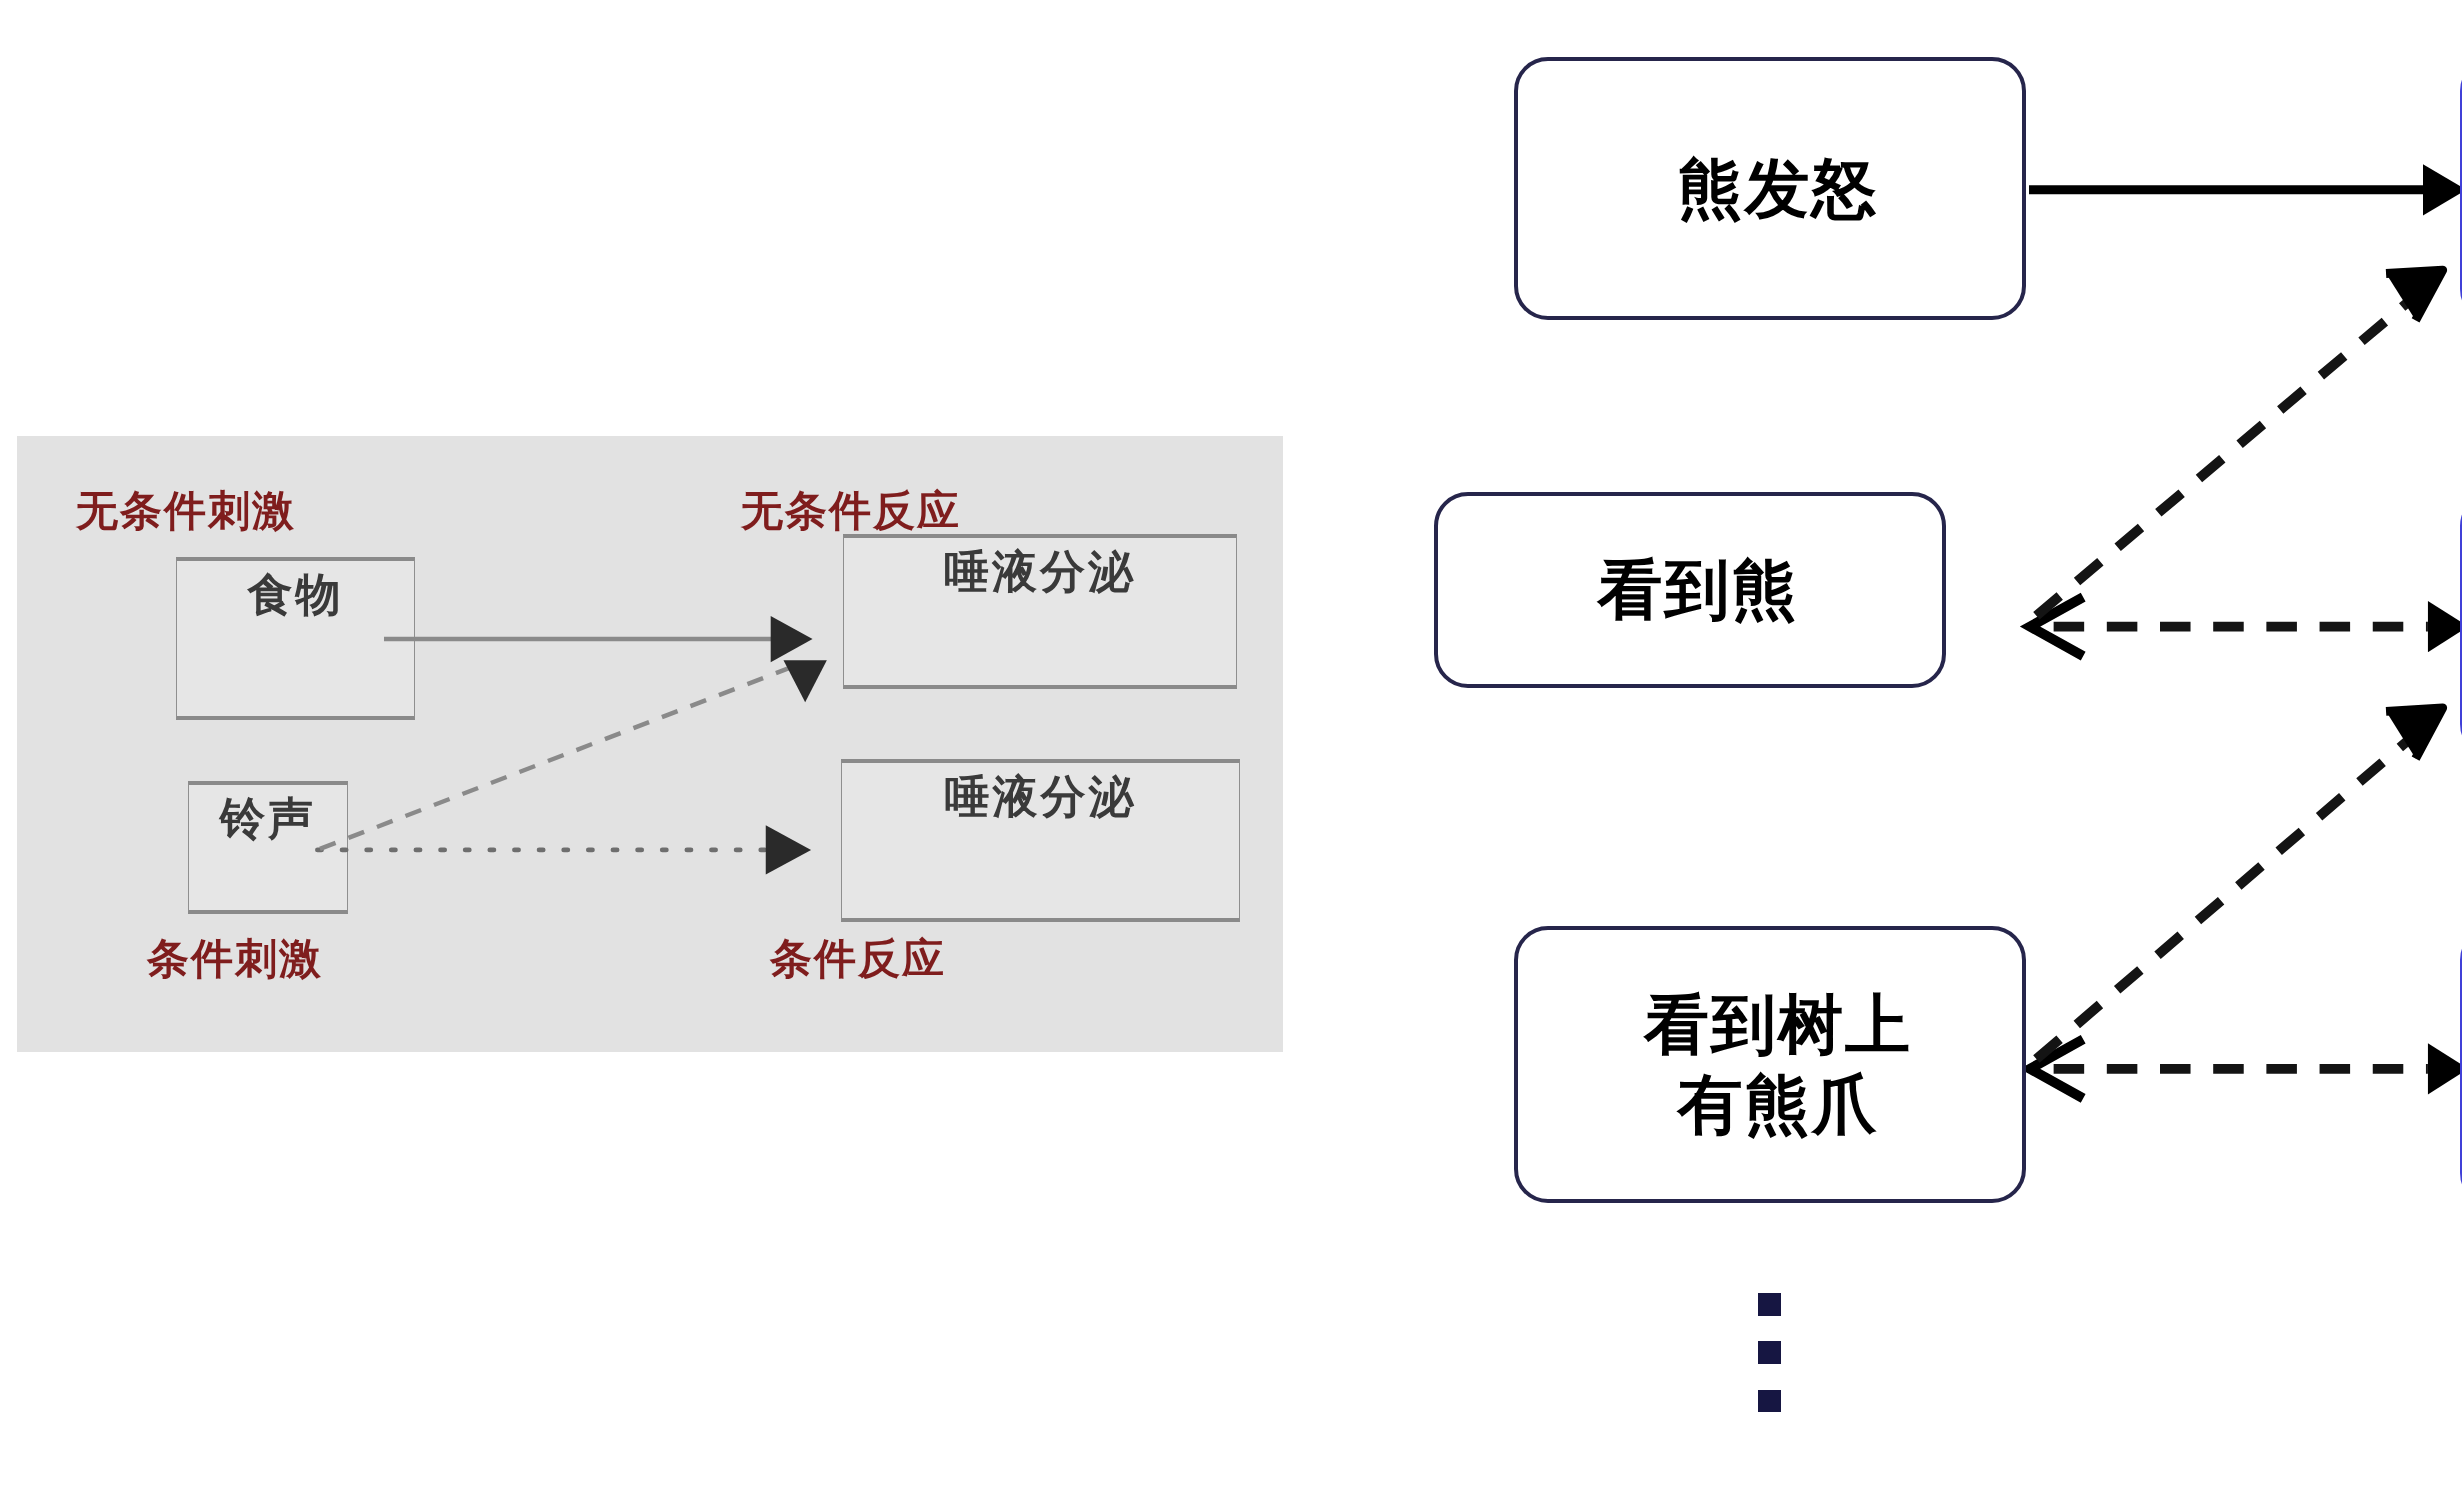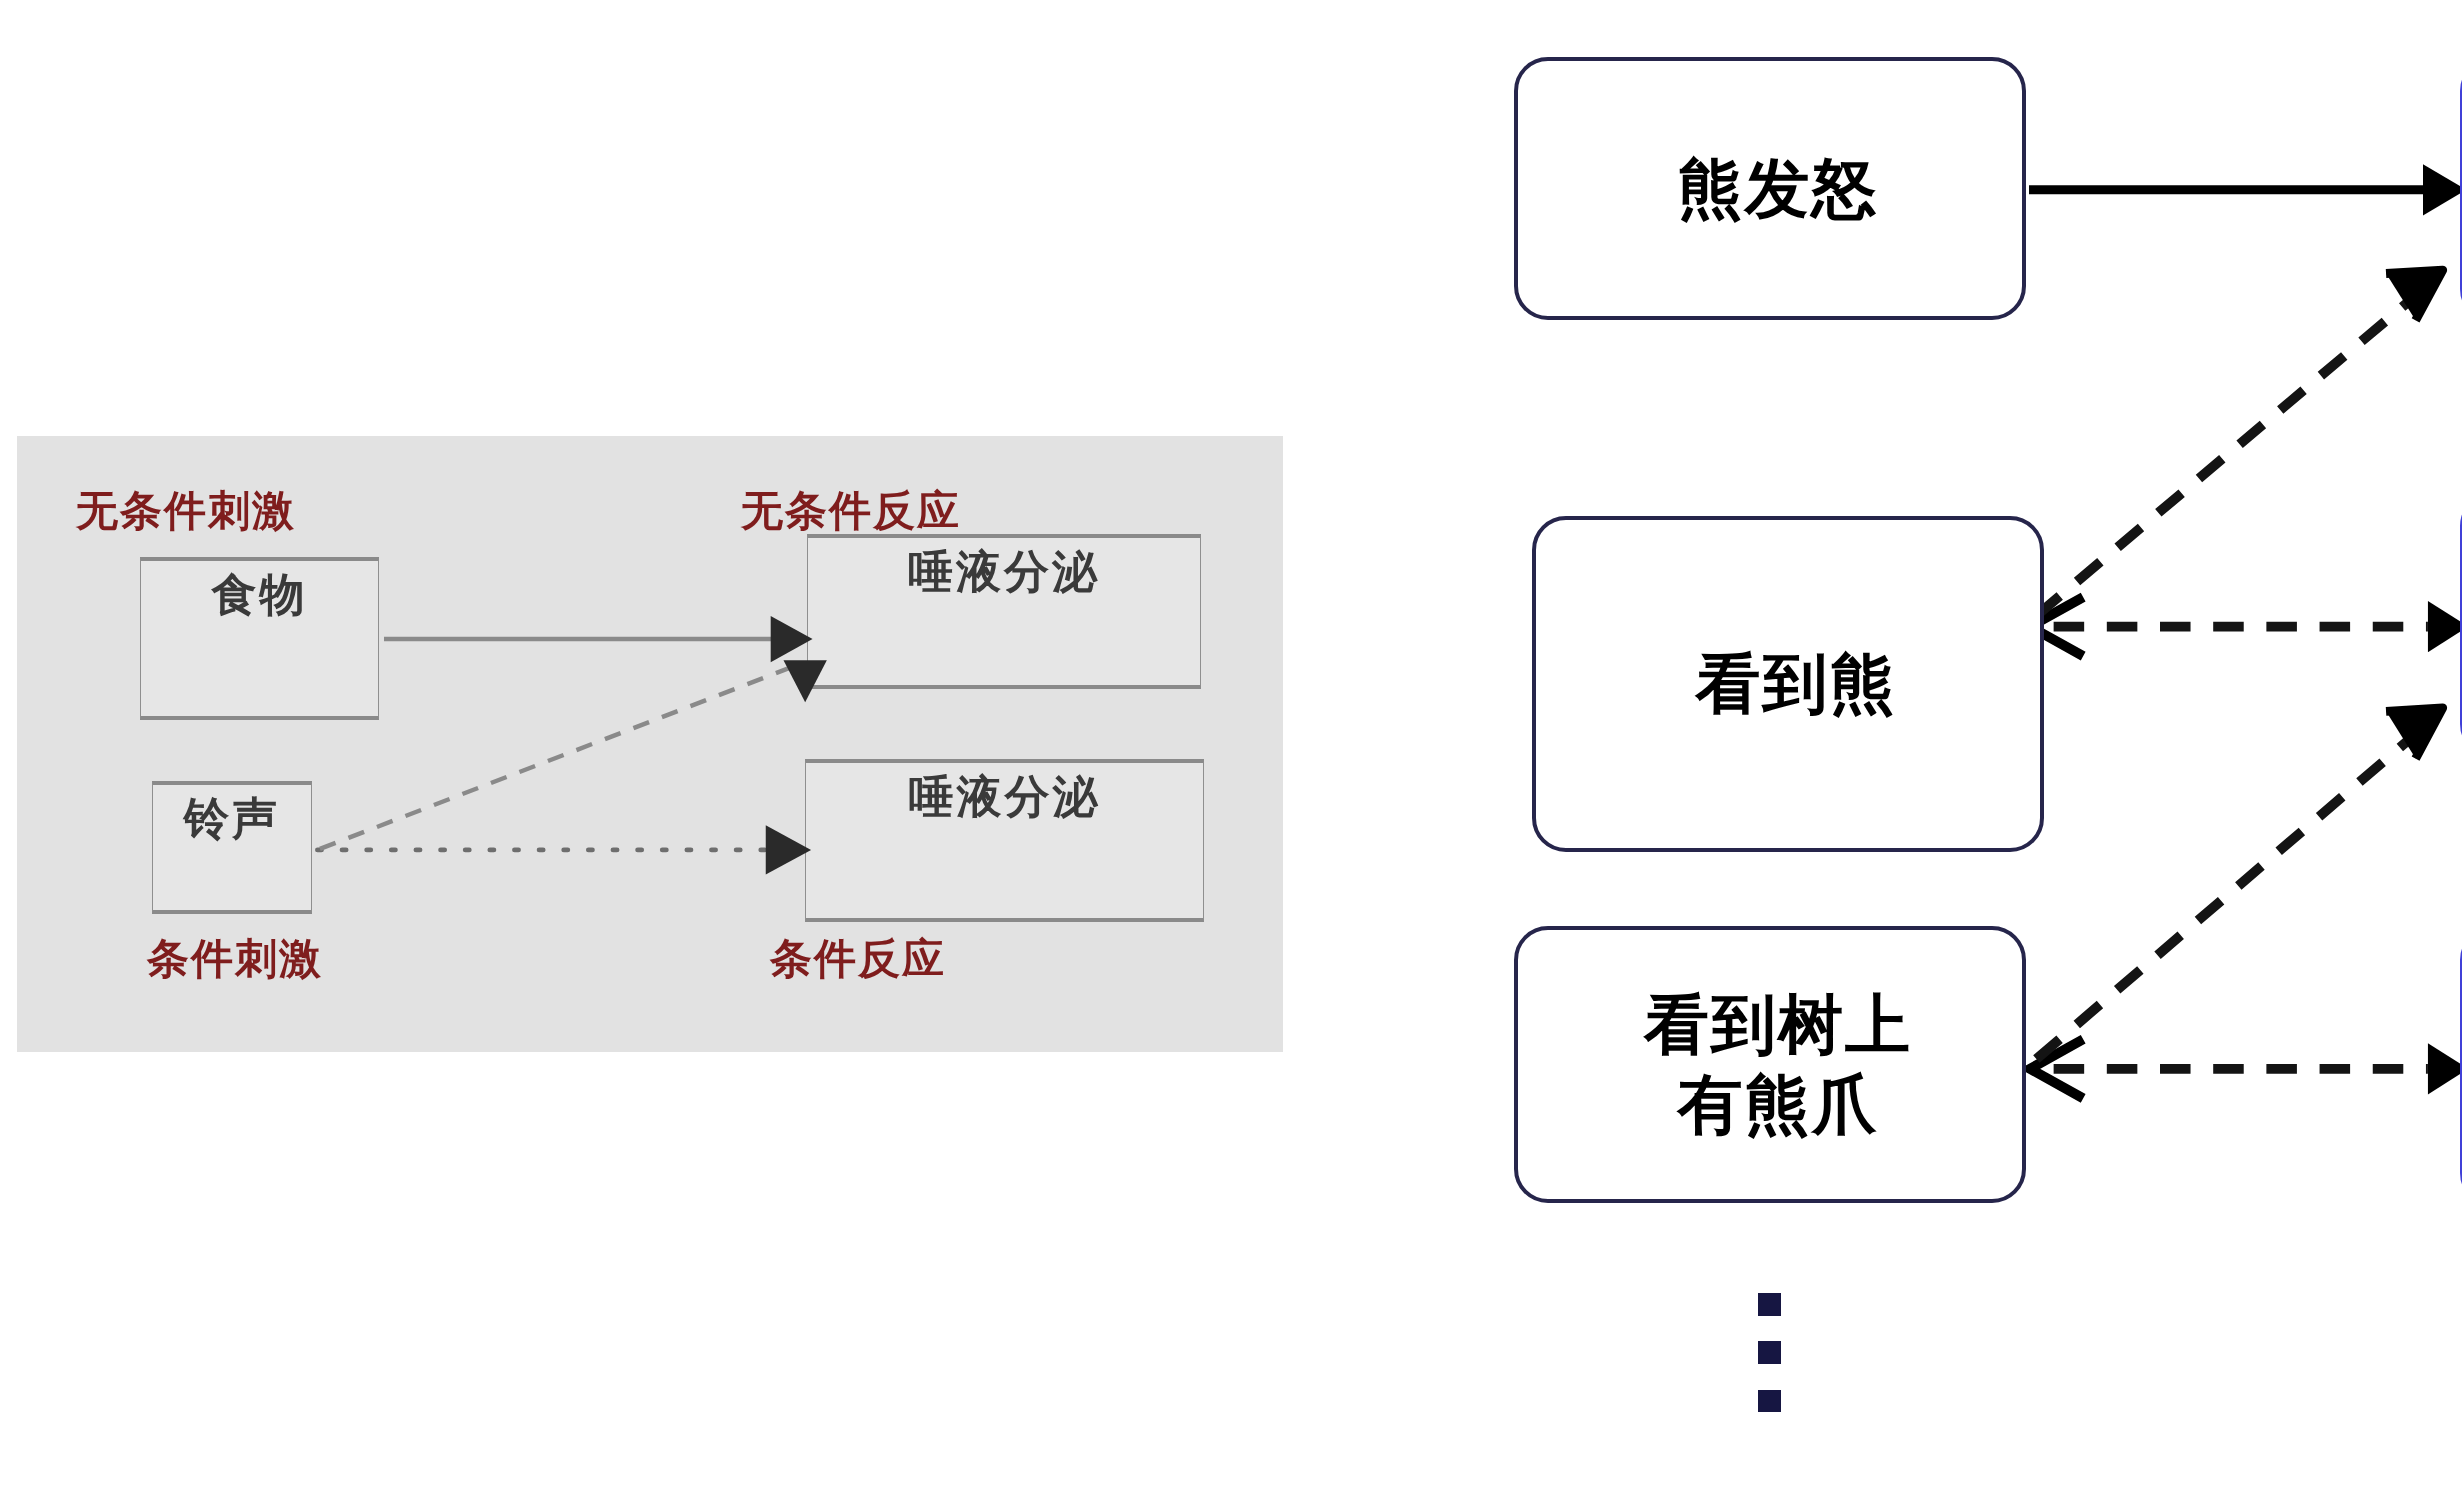--- a/index.html
+++ b/index.html
@@ -46,20 +46,21 @@
   .cc-cap-cs  { left: 94px;  top: 502px; margin-left: 36px; }
   .cc-cap-cr  { left: 753px; top: 502px; }
 
   .cc-box {
     position: absolute;
     background: #e6e6e6;
     border: 1.5px solid #8f8f8f;
     border-top: 4.4px solid #8a8a8a;
     border-bottom: 4.4px solid #8a8a8a;
     box-sizing: border-box;
+    margin-left: 36px;
   }
   .cc-box span {
     position: absolute;
     left: 0;
     right: 0;
     top: 10.8px;
     text-align: center;
     color: #3a3a3a;
     font-weight: bold;
     font-size: 45px;
@@ -92,21 +93,21 @@
   .rl-label-cn {
     color: #000000;
     font-weight: bold;
     font-size: 65px;
     line-height: 1.22;
     white-space: pre-line;
     letter-spacing: 2px;
   }
 
   .rl-b-anger  { left: 1514px; top: 57px;  width: 512px; height: 263px; }
-  .rl-b-see    { left: 1532px; top: 492px; width: 512px; height: 336px; margin-top: 24px; }
+  .rl-b-see    { left: 1434px; top: 492px; width: 512px; height: 196px; }
   .rl-b-claw   { left: 1514px; top: 926px; width: 512px; height: 277px; }
   .rl-b-reward { left: 2460px; top: 57px;  width: 495px; height: 266px; }
   .rl-b-vsp    { left: 2460px; top: 492px; width: 495px; height: 266px; }
   .rl-b-vs     { left: 2460px; top: 926px; width: 495px; height: 281px; }
 
   .rl-svg {
     position: absolute;
     left: 0; top: 0;
     width: 3306px;
     height: 1498px;

